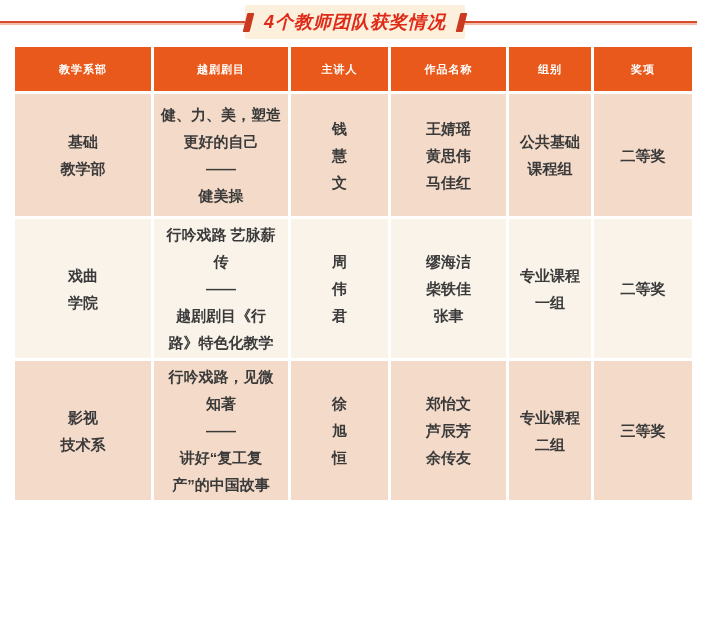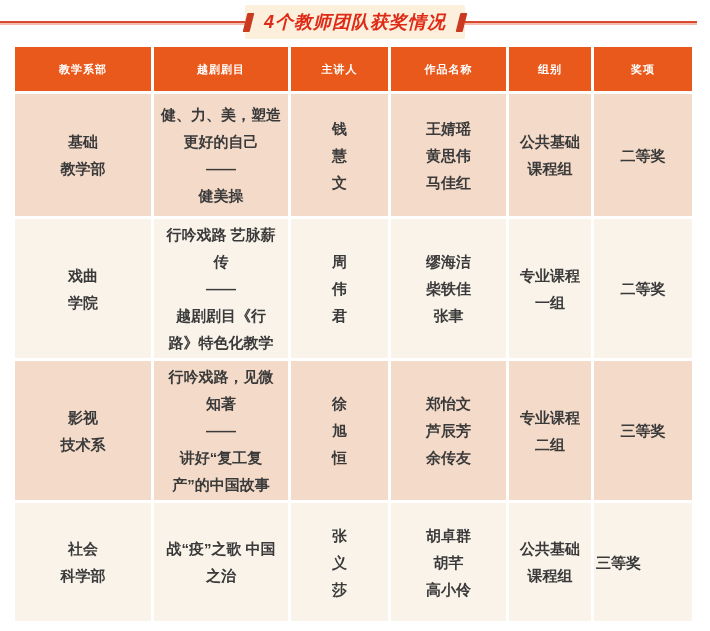--- a/index.html
+++ b/index.html
@@ -133,31 +133,16 @@
         <td><span class="cell-text">徐
 旭
 恒</span></td>
         <td><span class="cell-text">郑怡文
 芦辰芳
 余传友</span></td>
         <td><span class="cell-text">专业课程
 二组</span></td>
         <td class="award"><span class="cell-text">三等奖</span></td>
       </tr>
-      <tr class="r4">
-        <td><span class="cell-text">社会
-科学部</span></td>
-        <td><span class="cell-text">战“疫”之歌 中国
-之治</span></td>
-        <td><span class="cell-text">张
-义
-莎</span></td>
-        <td><span class="cell-text">胡卓群
-胡芊
-高小伶</span></td>
-        <td><span class="cell-text">公共基础
-课程组</span></td>
-        <td class="award"><span class="cell-text">三等奖</span></td>
-      </tr>
     </tbody>
   </table>
 
 </div>
 
 </body></html>

